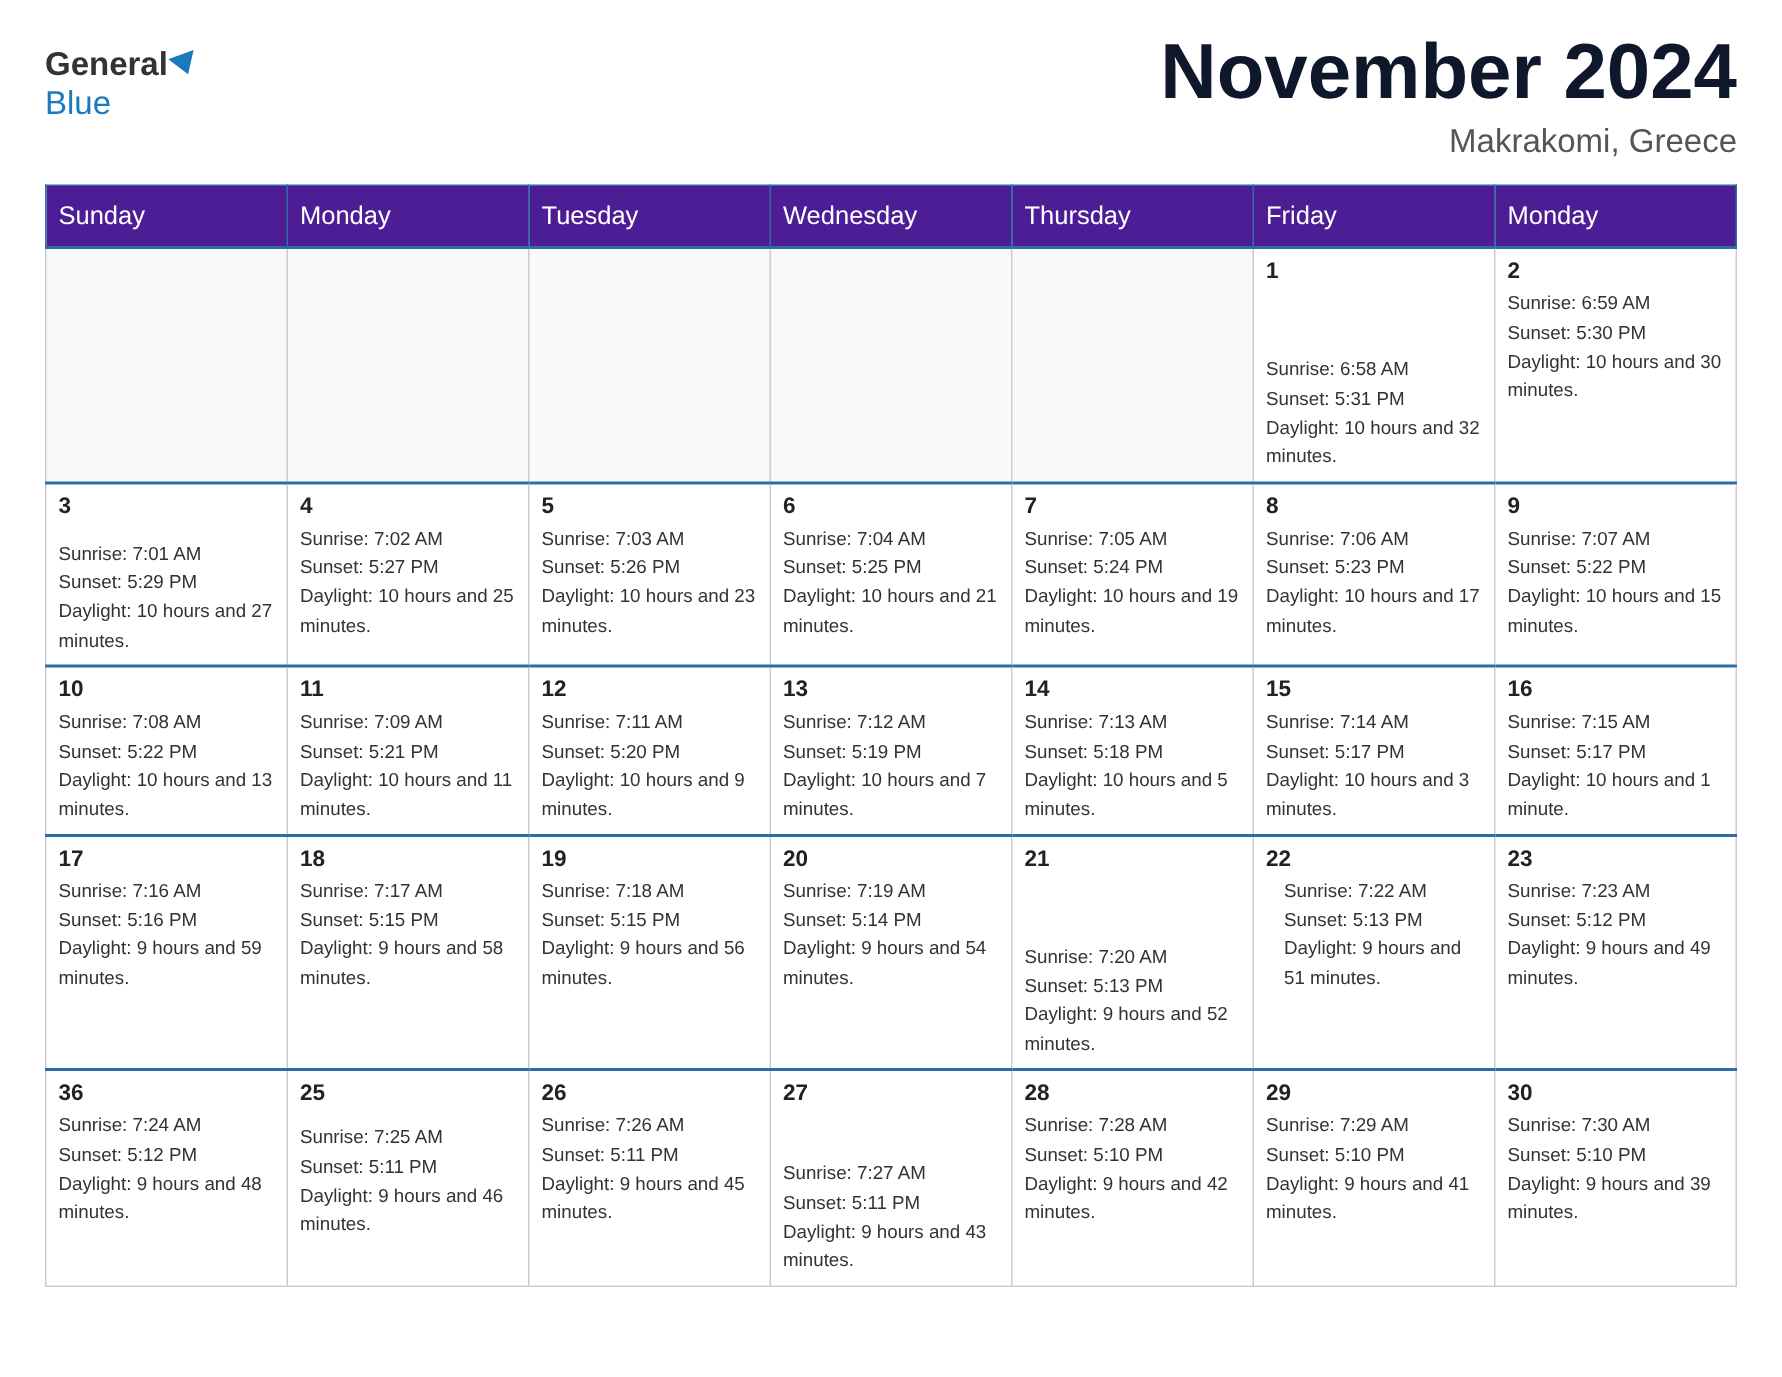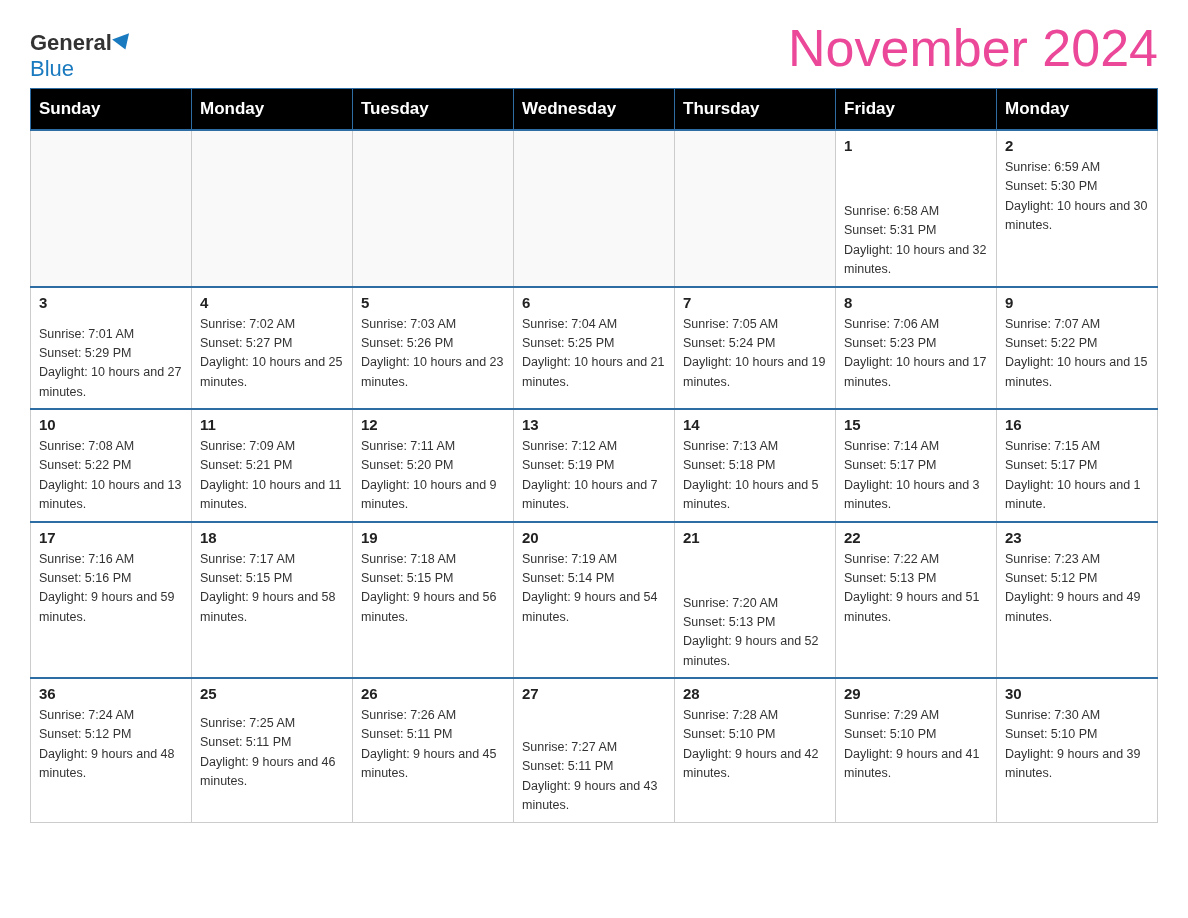--- a/index.html
+++ b/index.html
@@ -7,21 +7,21 @@
       font-family: Arial, sans-serif;
       background: #fff;
       width: 1188px;
       min-height: 918px;
       padding: 20px 30px;
     }
     .header {
       display: flex;
       align-items: flex-start;
       justify-content: space-between;
-      margin-bottom: 6px;
+      margin-bottom: 16px;
     }
     .logo {
       display: flex;
       flex-direction: column;
       align-items: flex-start;
       margin-top: 10px;
     }
     .logo-general {
       font-size: 22px;
       font-weight: bold;
@@ -48,40 +48,40 @@
     }
     .logo-line2 {
       display: flex;
       align-items: center;
     }
     .title-block {
       text-align: right;
     }
     .title-block h1 {
       font-size: 52px;
-      font-weight: 400;
-      color: #ec4899;
+      font-weight: 700;
+      color: #0f172a;
       line-height: 1.1;
     }
     .title-block h2 {
       font-size: 22px;
       font-weight: 400;
       color: #555;
       margin-top: 4px;
     }
     .calendar {
       width: 100%;
       border-collapse: collapse;
       border: 1px solid #aaa;
     }
     .calendar th {
-      background-color: #000000;
+      background-color: #4c1d95;
       color: #fff;
       font-size: 17px;
-      font-weight: 700;
+      font-weight: 400;
       padding: 10px 8px;
       text-align: left;
       border: 1px solid #2e6da4;
     }
     .calendar td {
       vertical-align: top;
       padding: 6px 8px;
       border: 1px solid #ccc;
       width: 14.28%;
       min-height: 100px;
@@ -112,20 +112,21 @@
   <div class="logo">
     <div>
       <span class="logo-general">General</span><span class="logo-triangle"></span>
     </div>
     <div class="logo-line2">
       <span class="logo-blue">Blue</span>
     </div>
   </div>
   <div class="title-block">
     <h1>November 2024</h1>
+    <h2>Makrakomi, Greece</h2>
   </div>
 </div>
 
 <table class="calendar">
   <thead>
     <tr>
       <th>Sunday</th>
       <th>Monday</th>
       <th>Tuesday</th>
       <th>Wednesday</th>
@@ -268,21 +269,21 @@
 Daylight: 9 hours and 54 minutes.</div>
         </td>
         <td>
           <span class="day-num">21</span>
           <div class="day-info" style="white-space: pre-line; margin-top: 48px;">Sunrise: 7:20 AM
 Sunset: 5:13 PM
 Daylight: 9 hours and 52 minutes.</div>
         </td>
         <td>
           <span class="day-num">22</span>
-          <div class="day-info" style="white-space: pre-line;">Sunrise: 7:22 AM
+          <div class="day-info" style="white-space: pre-line; margin-left: 12px;">Sunrise: 7:22 AM
 Sunset: 5:13 PM
 Daylight: 9 hours and 51 minutes.</div>
         </td>
         <td>
           <span class="day-num">23</span>
           <div class="day-info" style="white-space: pre-line;">Sunrise: 7:23 AM
 Sunset: 5:12 PM
 Daylight: 9 hours and 49 minutes.</div>
         </td>
       </tr>

